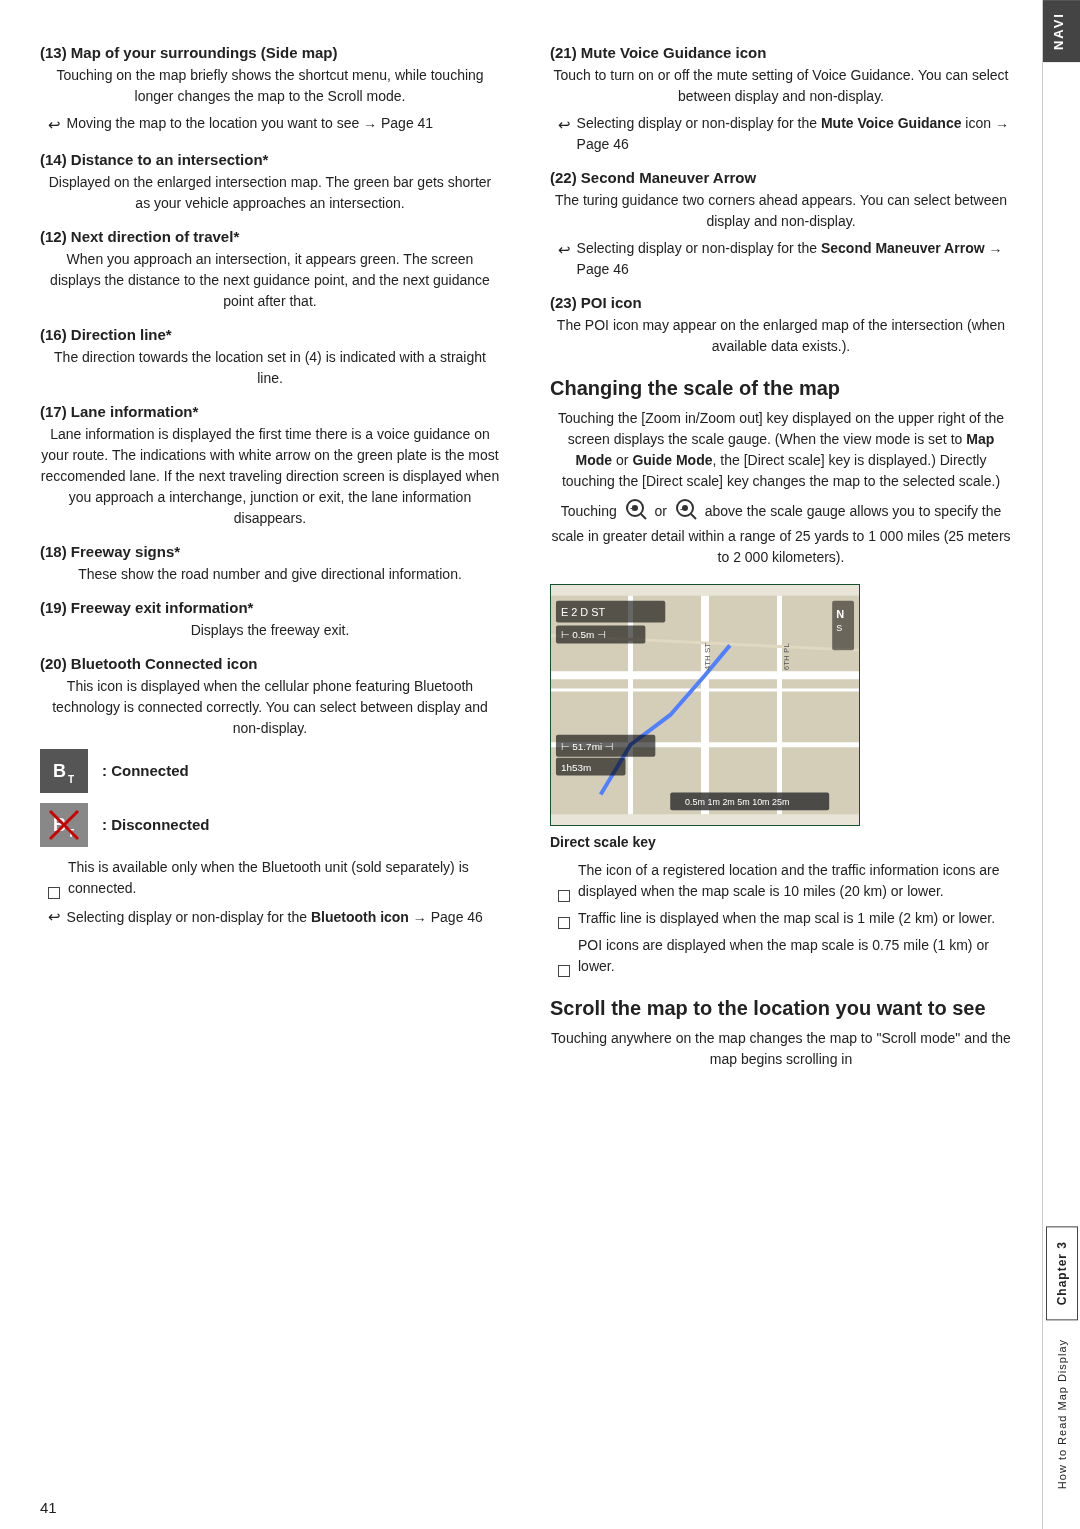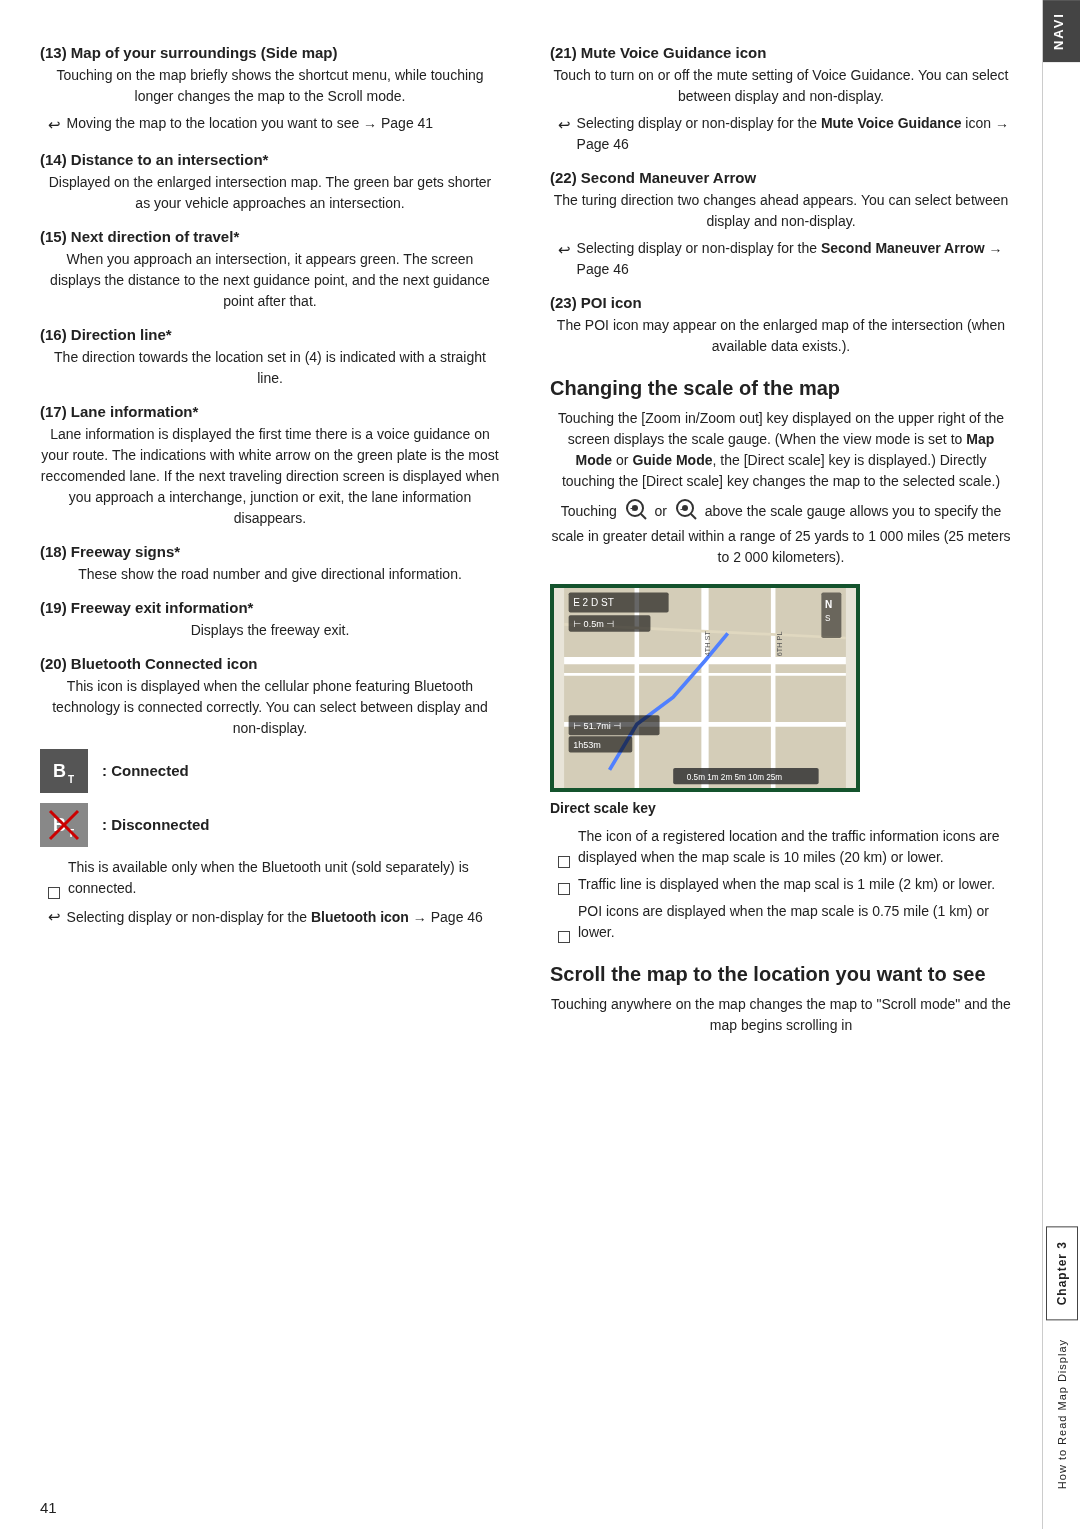--- a/index.html
+++ b/index.html
@@ -136,23 +136,23 @@
       justify-content: center;
       position: relative;
       flex-shrink: 0;
     }
     .icon-label {
       font-size: 15px;
       font-weight: bold;
     }
     .map-image-container {
       margin: 16px 0 8px 0;
-      border: 4px solid #14532d;
+      border: 1px solid #14532d;
       width: 310px;
-      height: 208px;
+      height: 242px;
       background: #e8e4d8;
       display: flex;
       align-items: center;
       justify-content: center;
       overflow: hidden;
       position: relative;
     }
     .map-caption {
       font-size: 14px;
       font-weight: bold;
@@ -189,21 +189,21 @@
           <span>Moving the map to the location you want to see <span>→ Page 41</span></span>
         </div>
       </div>
 
       <div>
         <div class="section-heading">(14) Distance to an intersection*</div>
         <div class="section-body">Displayed on the enlarged intersection map. The green bar gets shorter as your vehicle approaches an intersection.</div>
       </div>
 
       <div>
-        <div class="section-heading">(15) Next direction of travel*</div>
+        <div class="section-heading">(12) Next direction of travel*</div>
         <div class="section-body">When you approach an intersection, it appears green. The screen displays the distance to the next guidance point, and the next guidance point after that.</div>
       </div>
 
       <div>
         <div class="section-heading">(16) Direction line*</div>
         <div class="section-body">The direction towards the location set in (4) is indicated with a straight line.</div>
       </div>
 
       <div>
         <div class="section-heading">(17) Lane information*</div>
@@ -266,21 +266,21 @@
         <div class="section-heading">(21) Mute Voice Guidance icon</div>
         <div class="section-body">Touch to turn on or off the mute setting of Voice Guidance. You can select between display and non-display.</div>
         <div class="bullet-item">
           <span class="bullet-arrow">↩</span>
           <span>Selecting display or non-display for the <b>Mute Voice Guidance</b> icon → Page 46</span>
         </div>
       </div>
 
       <div>
         <div class="section-heading">(22) Second Maneuver Arrow</div>
-        <div class="section-body">The turing direction two changes ahead appears. You can select between display and non-display.</div>
+        <div class="section-body">The turing guidance two corners ahead appears. You can select between display and non-display.</div>
         <div class="bullet-item">
           <span class="bullet-arrow">↩</span>
           <span>Selecting display or non-display for the <b>Second Maneuver Arrow</b> → Page 46</span>
         </div>
       </div>
 
       <div>
         <div class="section-heading">(23) POI icon</div>
         <div class="section-body">The POI icon may appear on the enlarged map of the intersection (when available data exists.).</div>
       </div>

